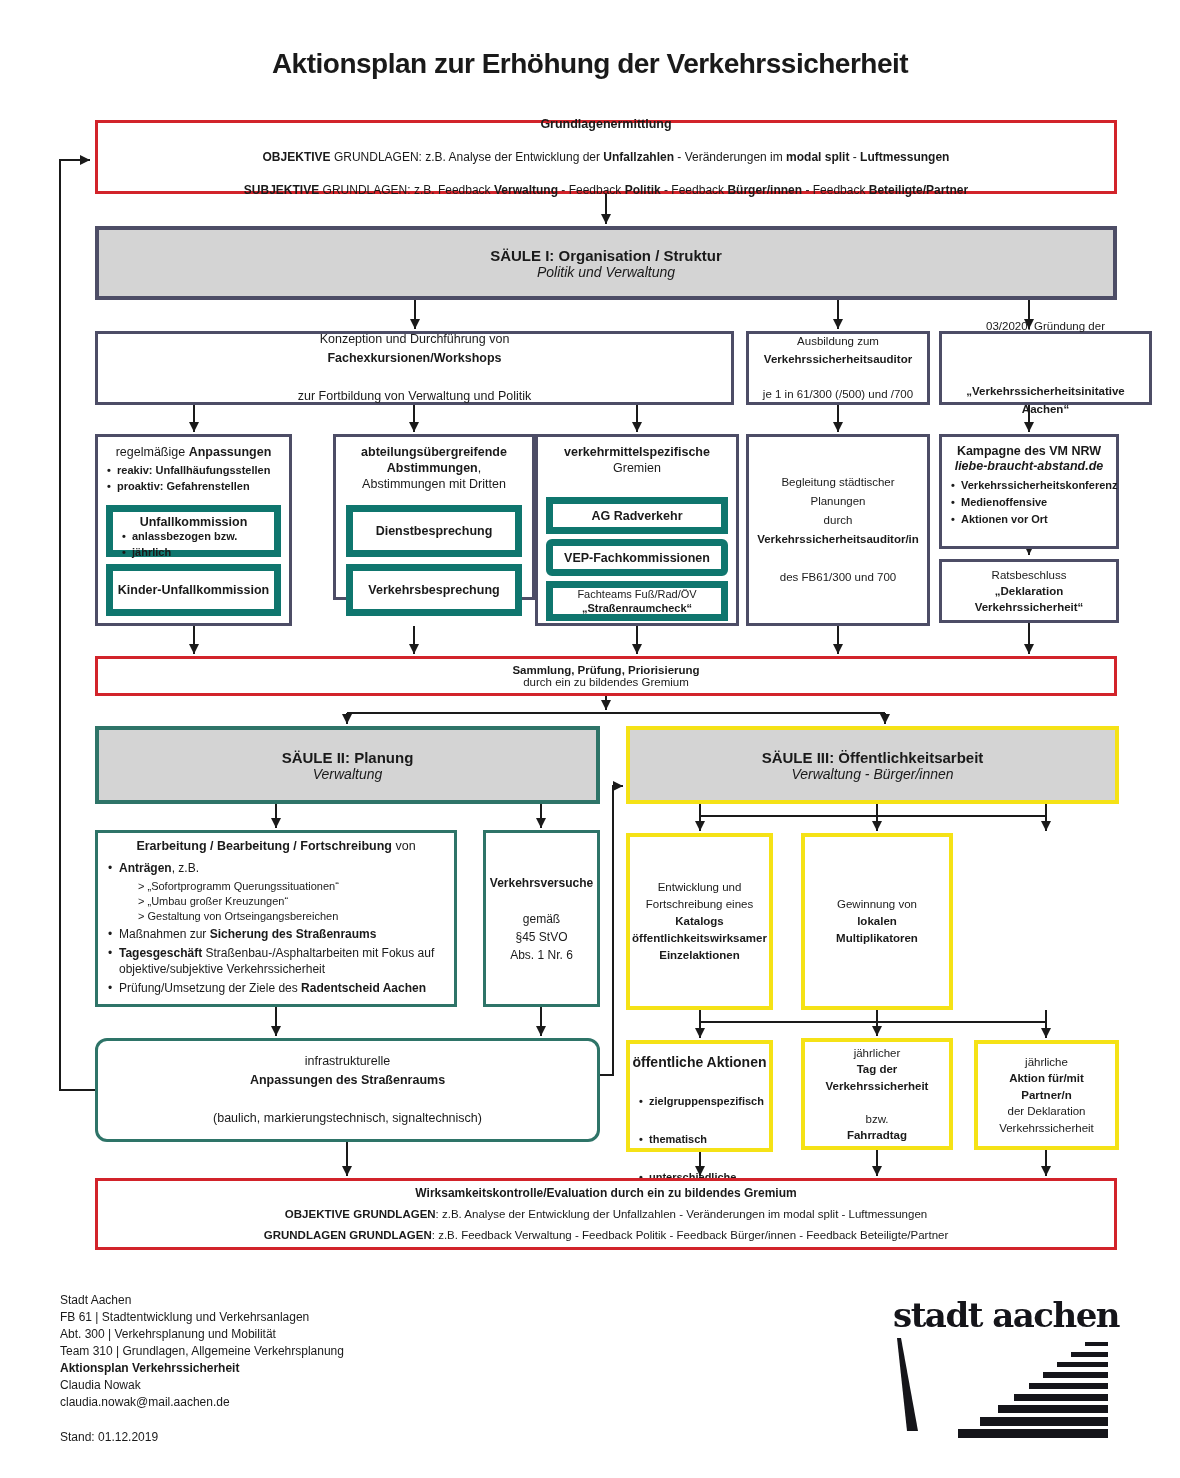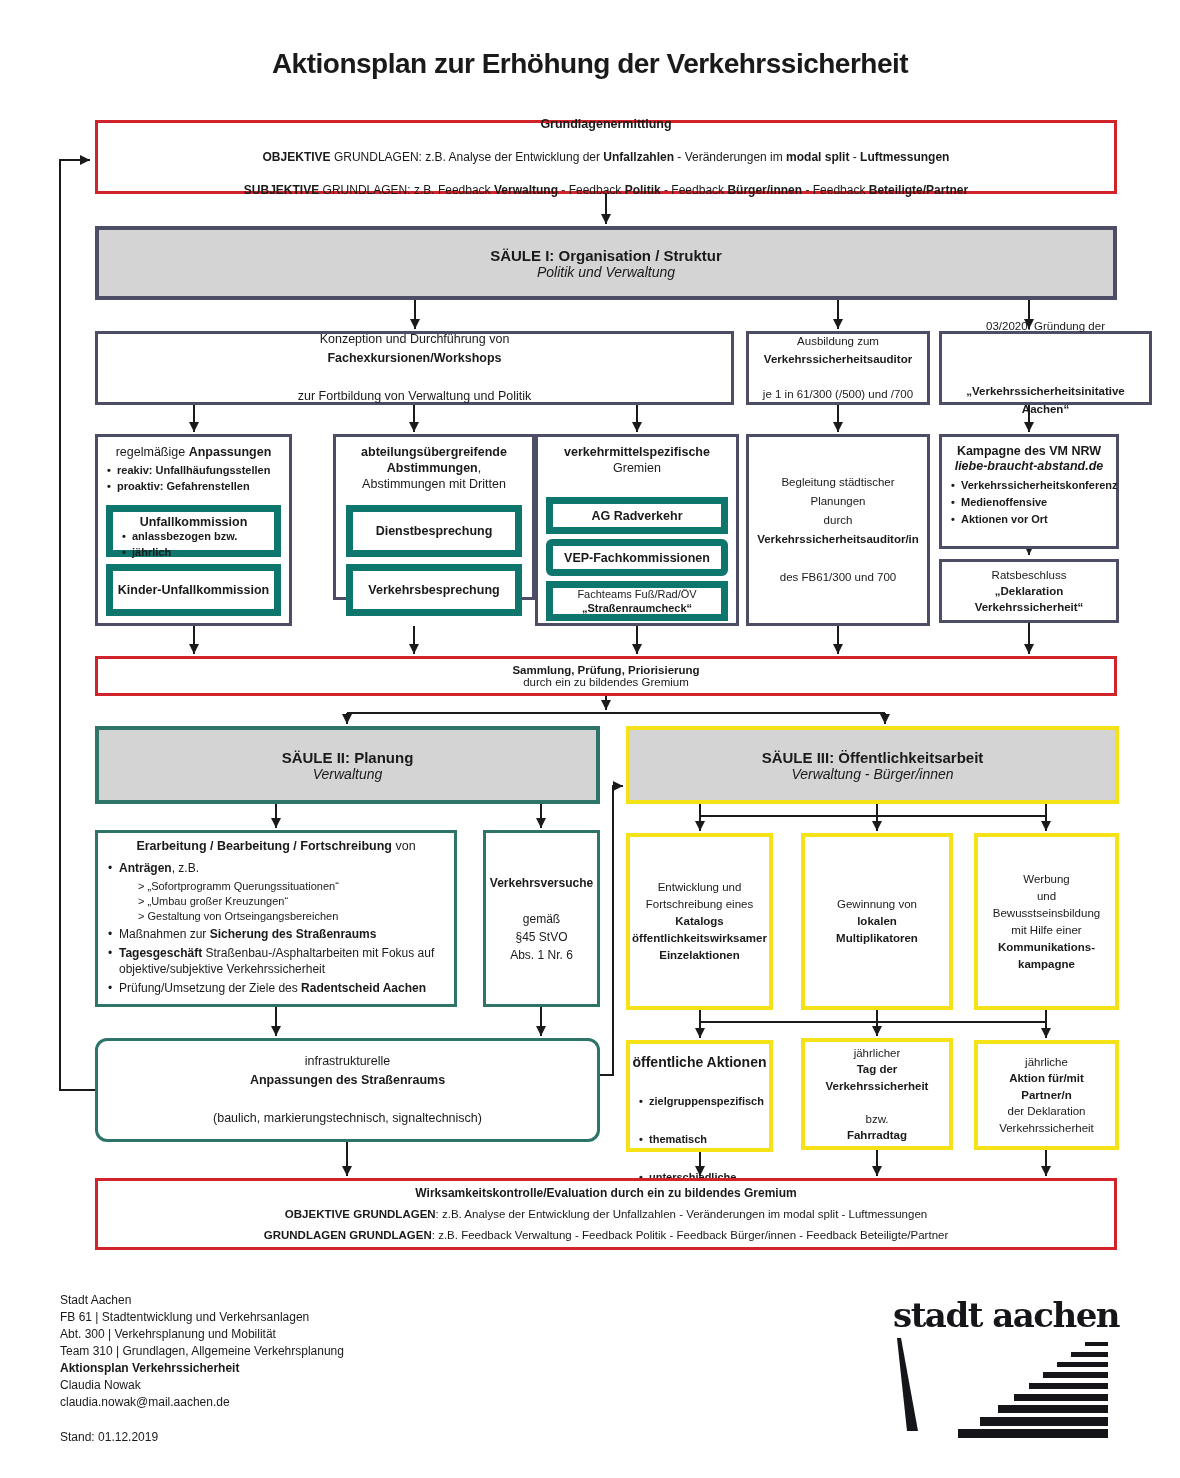--- a/index.html
+++ b/index.html
@@ -228,26 +228,20 @@
 Abs. 1 Nr. 6</span></div>
 
   <div class="box yellow center yb pre" style="left:626px;top:833px;width:147px;height:177px;"><span>Entwicklung und
 Fortschreibung eines
 </span><b>Katalogs
 öffentlichkeitswirksamer
 Einzelaktionen</b></div>
   <div class="box yellow center yb pre" style="left:801px;top:833px;width:152px;height:177px;"><span>Gewinnung von
 </span><b>lokalen
 Multiplikatoren</b></div>
-  <div class="box yellow center yb pre" style="left:974px;top:833px;width:145px;height:177px;"><span>Werbung
-und
-Bewusstseinsbildung
-mit Hilfe einer
-</span><b>Kommunikations-
-kampagne</b></div>
 
   <div class="box green center infra pre" style="left:95px;top:1038px;width:505px;height:104px;border-radius:12px;"><span>infrastrukturelle </span><b>Anpassungen des Straßenraums</b><span>
 (baulich, markierungstechnisch, signaltechnisch)</span></div>
 
   <div class="box yellow" style="left:626px;top:1040px;width:147px;height:112px;">
     <div class="akt-title">öffentliche Aktionen</div>
     <div class="blist akt-list">
         <div class="b-item">zielgruppenspezifisch</div>
         <div class="b-item">thematisch</div>
         <div class="b-item">unterschiedliche Partner</div>

